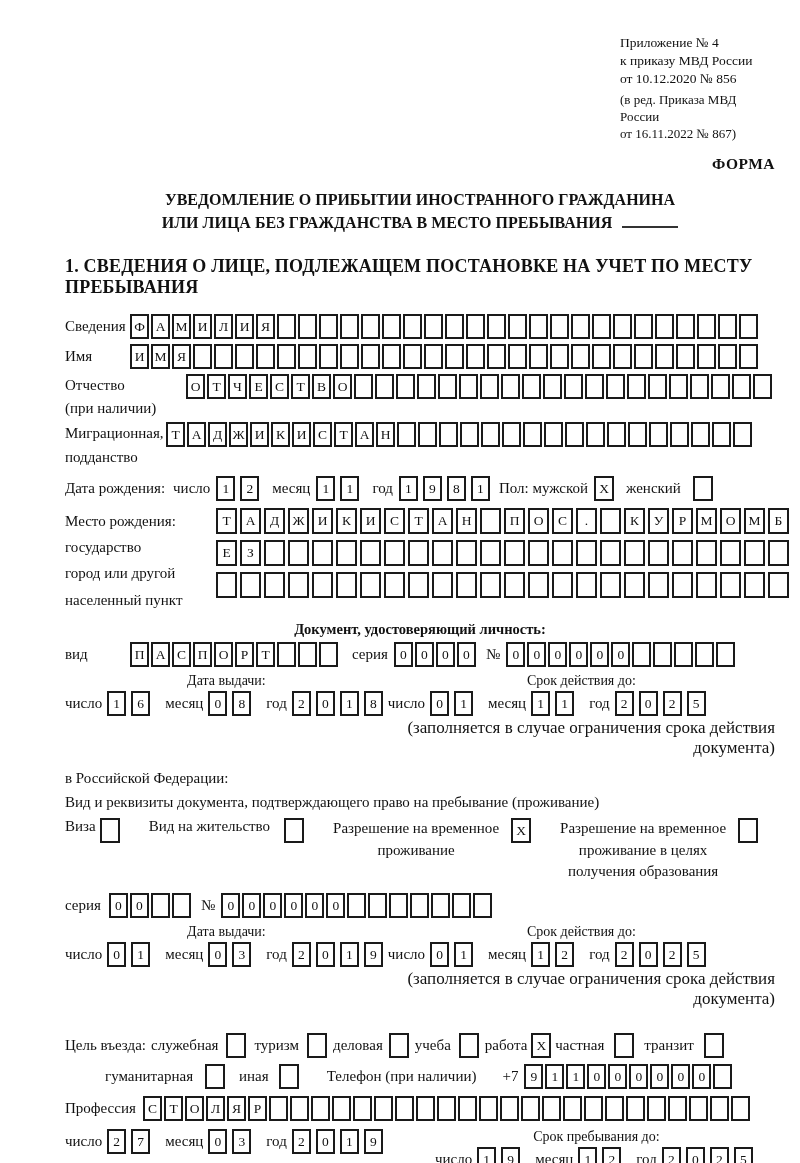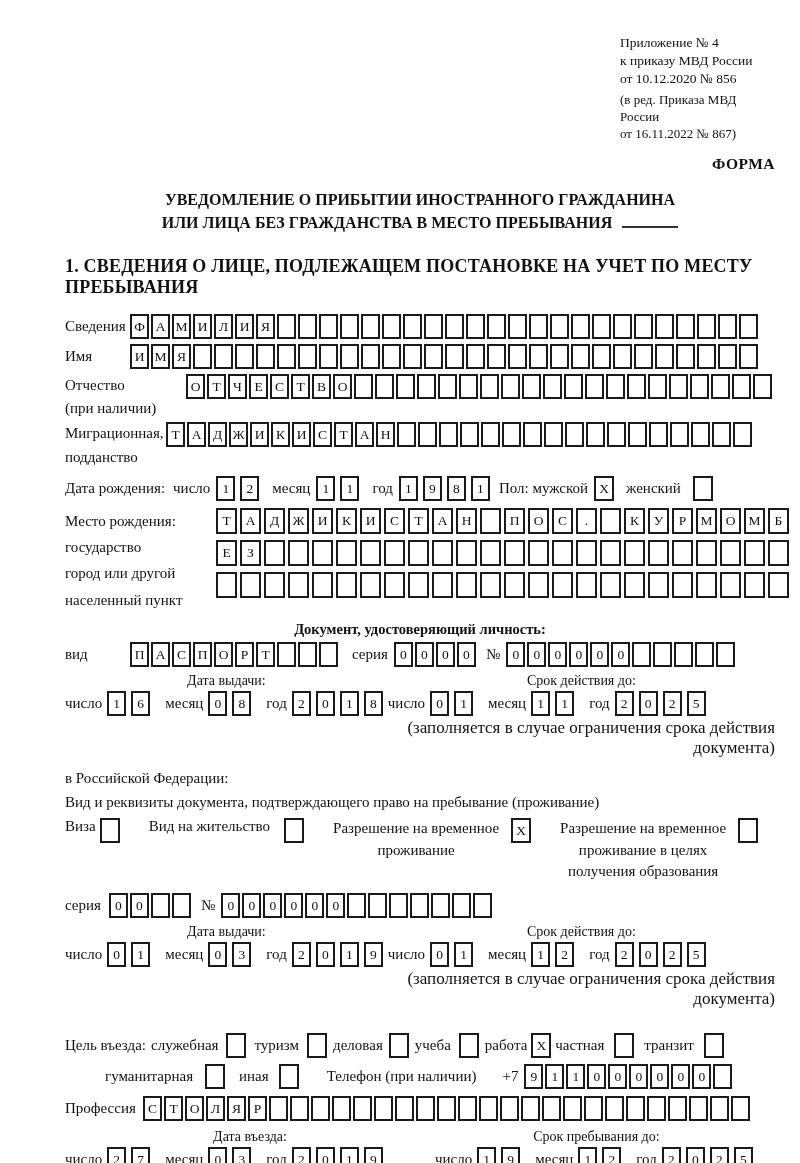--- a/index.html
+++ b/index.html
@@ -636,21 +636,20 @@
         <span class="box"></span>
         <span class="box"></span>
         <span class="box"></span>
         <span class="box"></span>
         <span class="box"></span>
       </span>
   </div>
 
   <div class="dates" style="margin-top:8px;">
     <div class="date-col" style="width:370px;">
-      <div class="dtitle">Дата въезда:</div>
       <div class="date-line">
         <span class="dl">число</span>
         <span class="boxes gap dg">
             <span class="box">2</span>
             <span class="box">7</span>
           </span>
         <span class="dl">месяц</span>
         <span class="boxes gap dg">
             <span class="box">0</span>
             <span class="box">3</span>

